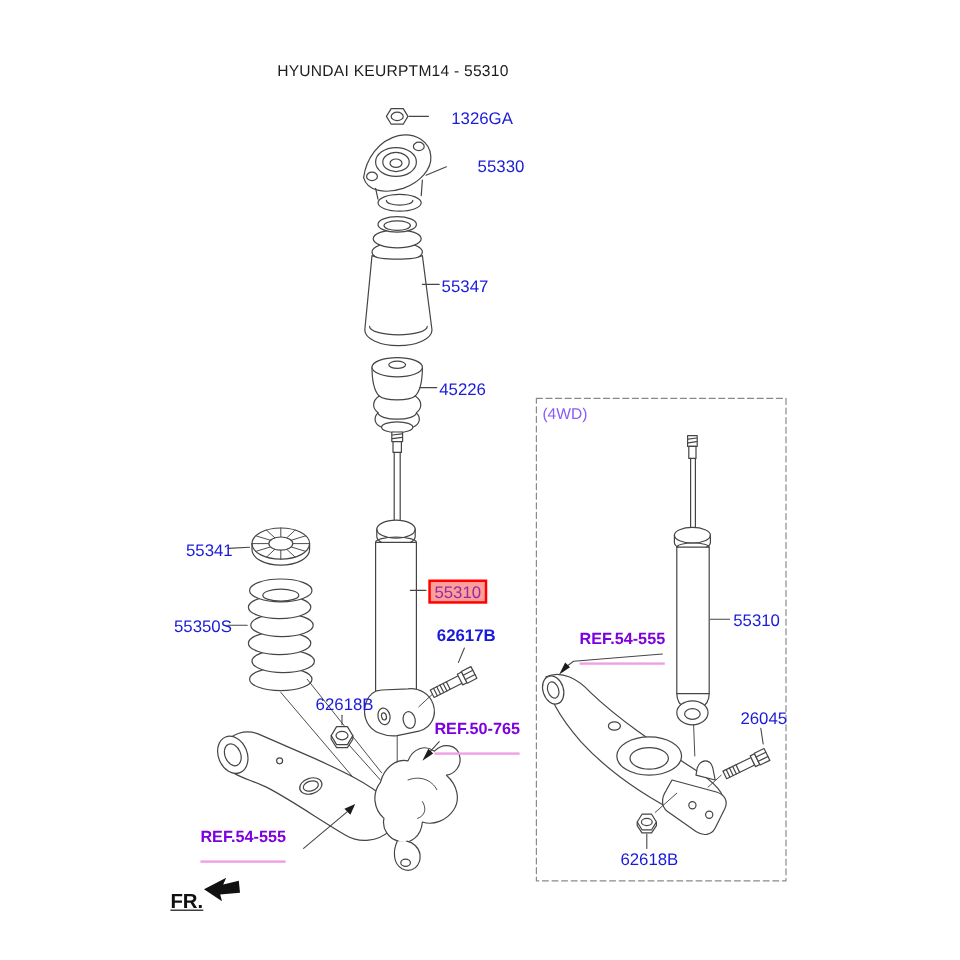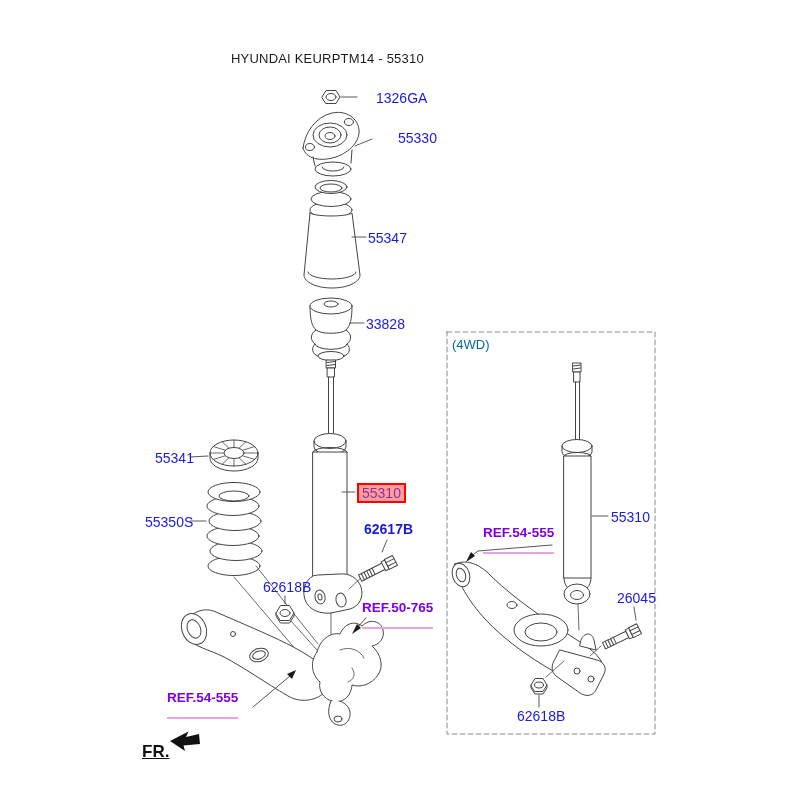--- a/index.html
+++ b/index.html
@@ -4,21 +4,21 @@
 <style>
   html,body{margin:0;padding:0;background:#fff;}
   body{width:800px;height:800px;position:relative;font-family:"Liberation Sans",sans-serif;}
   .stage{position:absolute;left:0;top:0;width:800px;height:800px;}
   svg.drawing{position:absolute;left:0;top:0;}
   .lbl{position:absolute;font-size:14px;white-space:nowrap;}
   .title{position:absolute;font-size:13px;color:#1c1c1c;letter-spacing:.2px;}
   .num{color:var(--part-link);cursor:pointer;}
   .ref{color:var(--ref-link);border-bottom:2px solid var(--ref-underline);padding-bottom:12px;cursor:pointer;font-weight:bold;font-size:13.5px;}
   .highlight{border:2px solid var(--highlight-border);background:var(--highlight-bg);color:var(--highlight-text);padding:0 3px;line-height:16px;cursor:pointer;}
-  .caption{position:absolute;font-size:13px;color:#0369a1;}
+  .caption{position:absolute;font-size:13px;color:#8b5cf6;}
   .fr{position:absolute;font-size:17px;font-weight:bold;color:#111;}
 </style>
 </head>
 <body>
 
 <div class="stage">
 
 <svg class="drawing" width="800" height="800" viewBox="0 0 800 800">
   <g stroke="#454545" stroke-width="1" fill="none" stroke-linecap="round" stroke-linejoin="round">
 
@@ -228,21 +228,21 @@
     </g>
 
   </g>
 </svg>
 
 <div class="title" style="left:231px;top:51px;">HYUNDAI KEURPTM14 - 55310</div>
 
 <div class="lbl num" style="left:376px;top:90px;">1326GA</div>
 <div class="lbl num" style="left:374px;top:130px;margin-left:24px;">55330</div>
 <div class="lbl num" style="left:368px;top:230px;">55347</div>
-<div class="lbl num" style="left:366px;top:316px;">33828</div>
+<div class="lbl num" style="left:366px;top:316px;">45226</div>
 <div class="lbl num" style="left:155px;top:450px;">55341</div>
 <div class="lbl num" style="left:145px;top:514px;">55350S</div>
 <div class="lbl highlight" style="left:357px;top:483px;">55310</div>
 <div class="lbl num" style="left:364px;top:521px;font-weight:bold;">62617B</div>
 <div class="lbl num" style="left:263px;top:579px;">62618B</div>
 <div class="lbl ref" style="left:362px;top:600px;">REF.50-765</div>
 <div class="lbl ref" style="left:167px;top:690px;">REF.54-555</div>
 
 <div class="caption" style="left:452px;top:337px;">(4WD)</div>
 <div class="lbl num" style="left:611px;top:509px;">55310</div>

